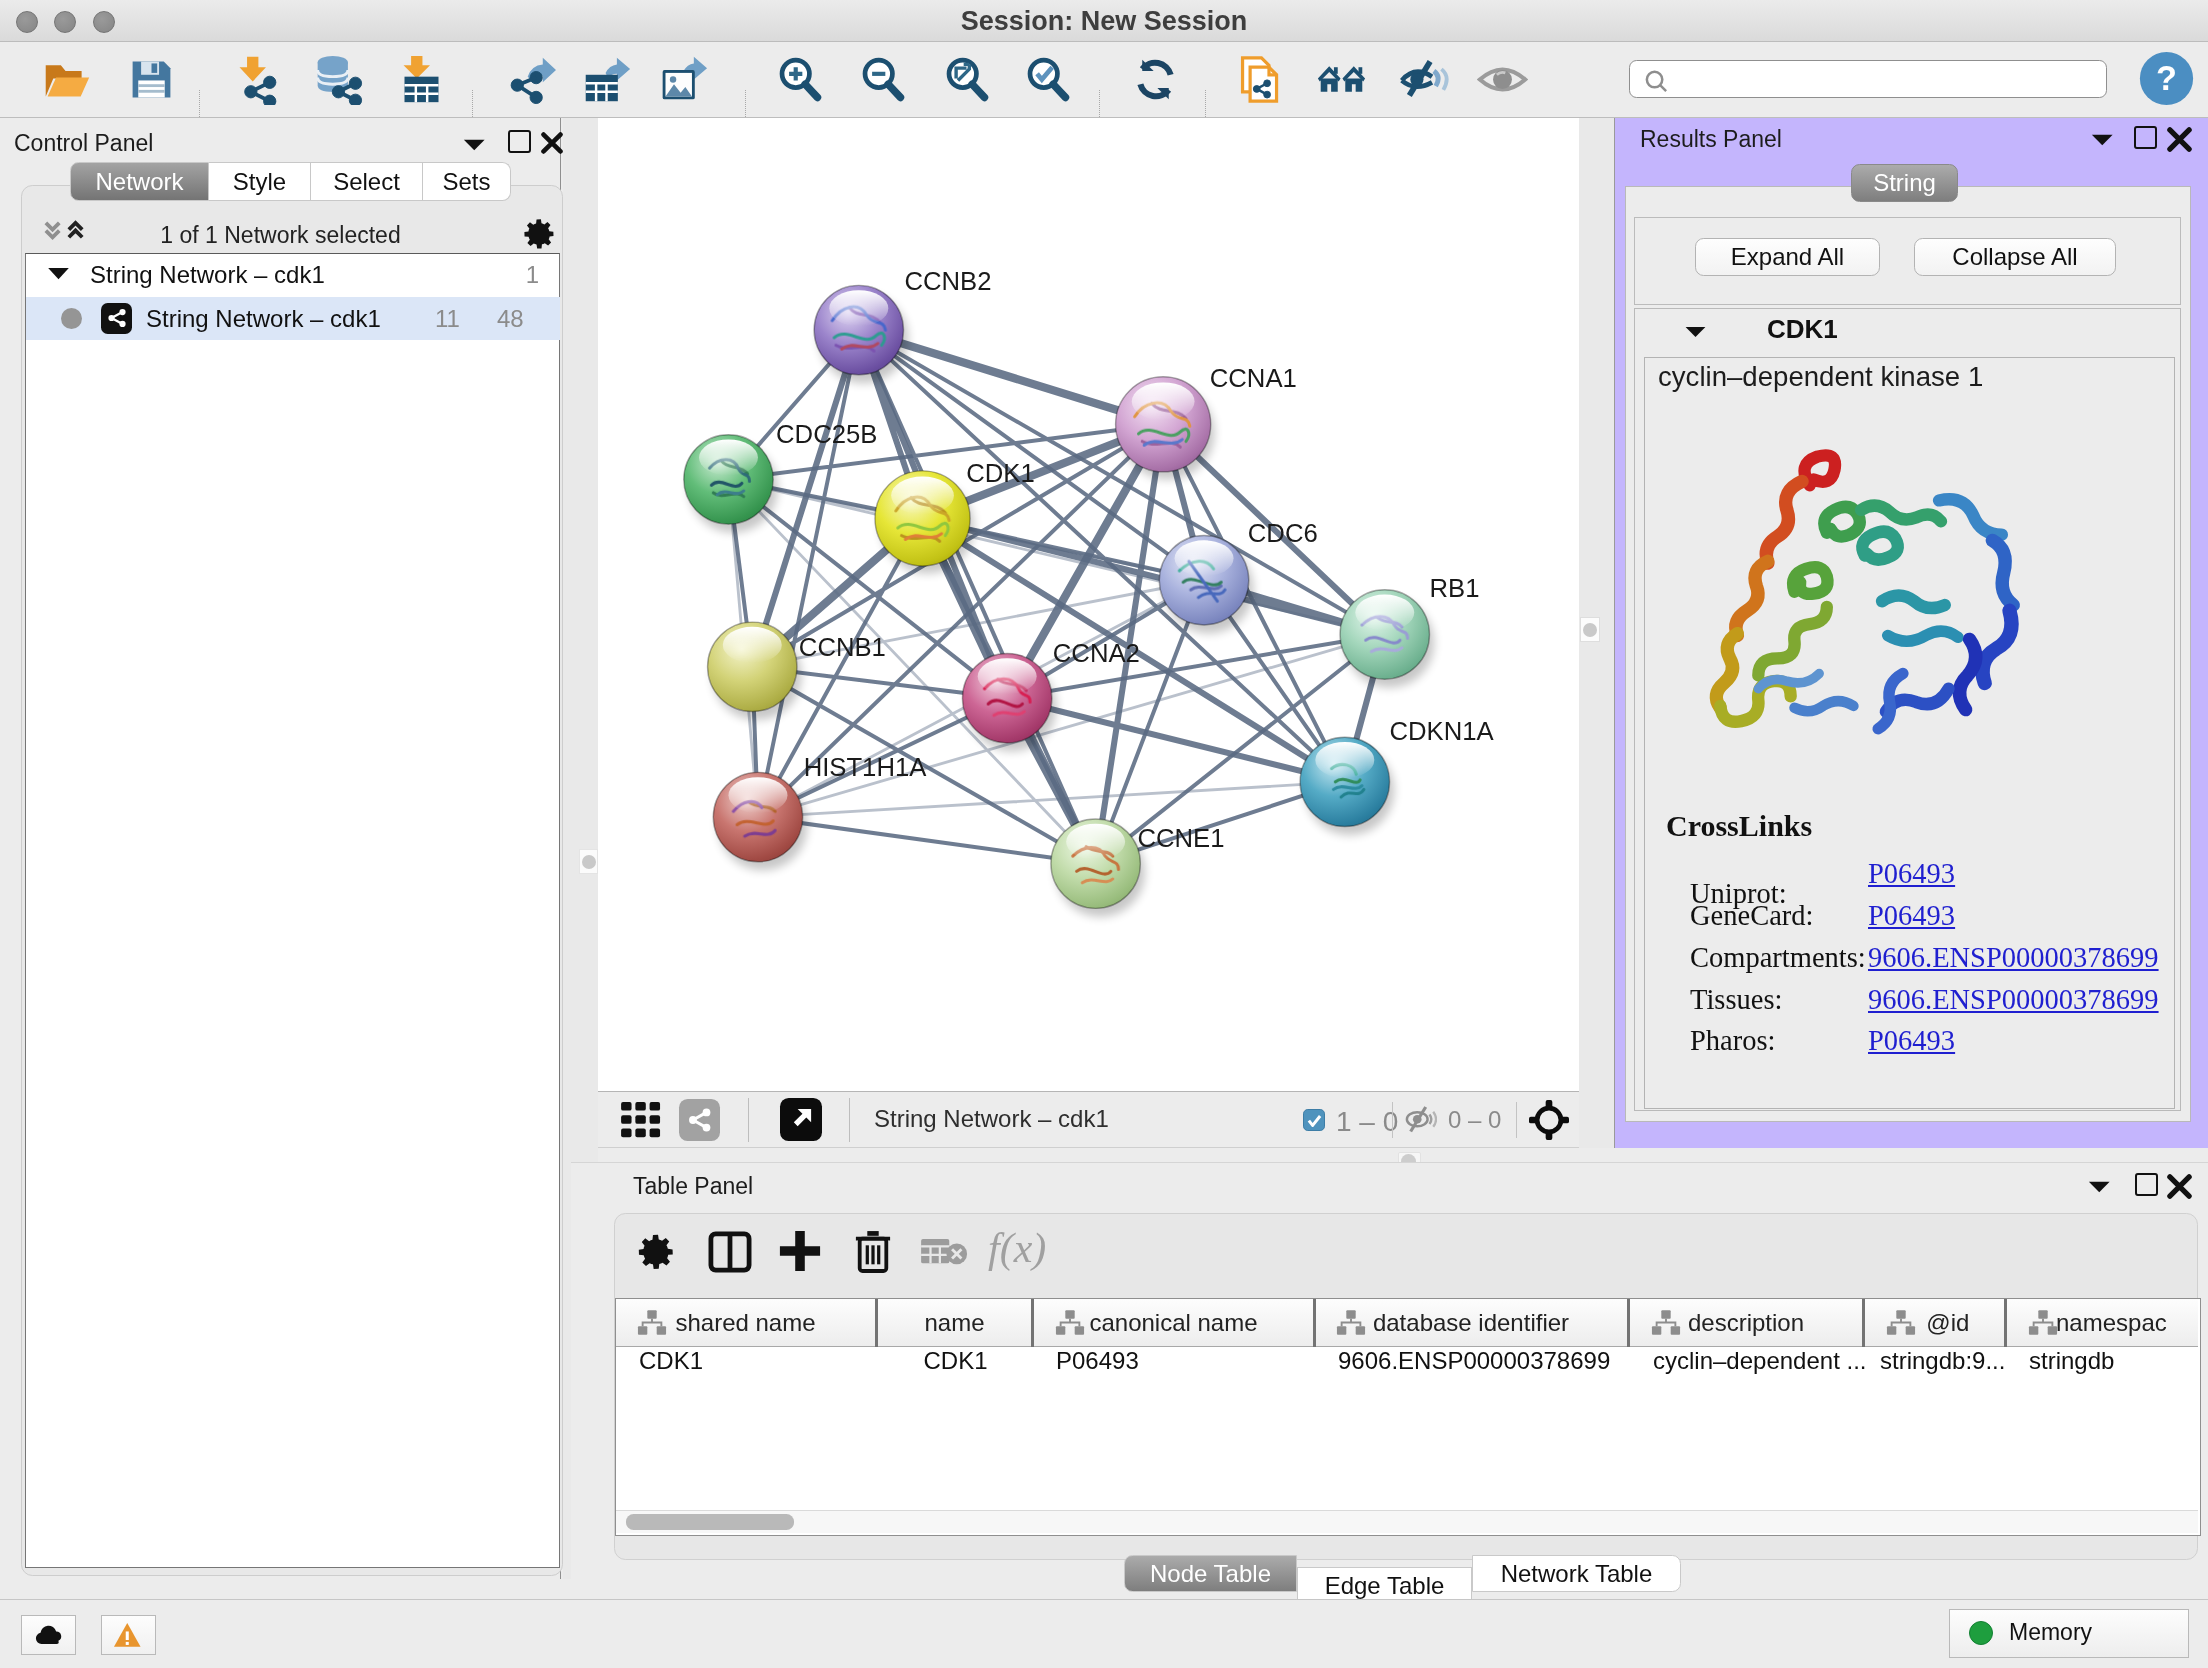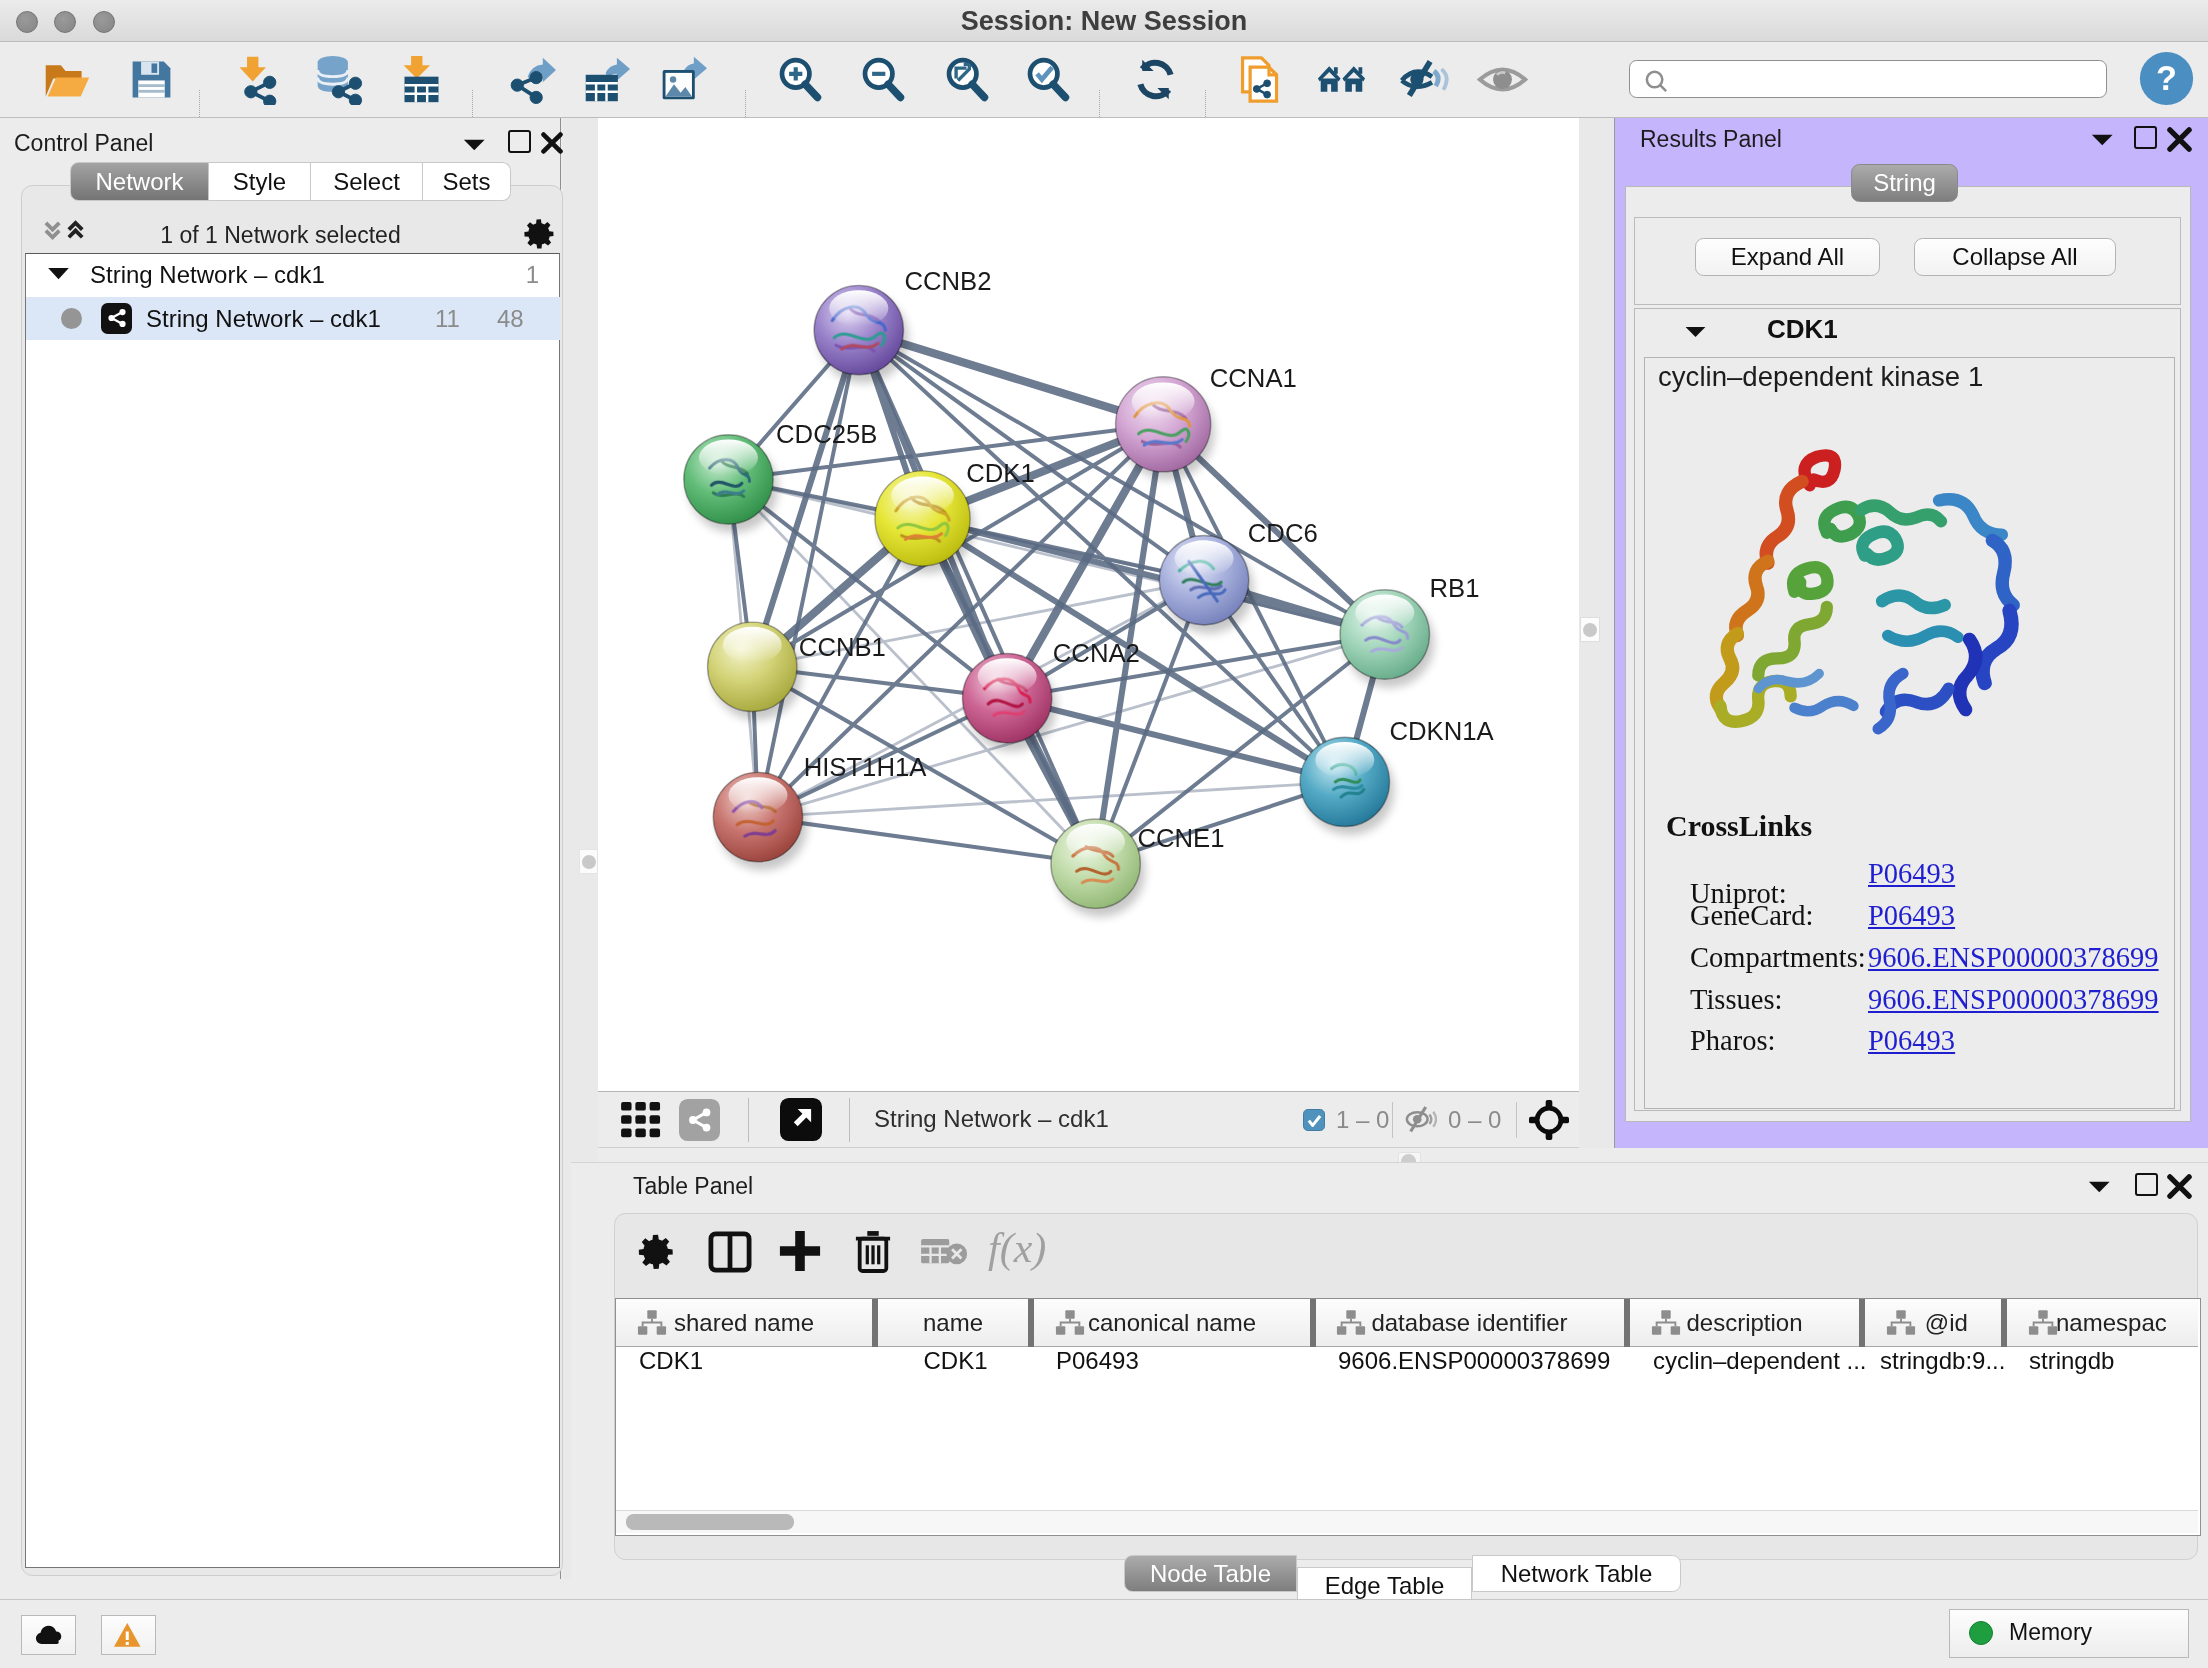--- a/index.html
+++ b/index.html
@@ -35,21 +35,21 @@
   border-top:1.9px solid #b5b5b5; border-bottom:1px solid #cfcfcf; }
 #rp-splitter { left:1579px; top:118px; width:35px; height:1030px; background:#e9e9e9; }
 
 #rp { left:1614px; top:118px; width:594px; height:1030px; background:#c4b5fd; border-left:1.9px solid #9a9a9a; }
 
 #tp { left:571px; top:1162px; width:1638px; height:437px; background:#ececec; border-top:1px solid #d5d5d5; }
 
 #statusbar { left:0; top:1599px; width:2208px; height:69px; background:#ececec; border-top:1.9px solid #c6c6c6; }
 .sq-btn { width:55px; height:40px; background:linear-gradient(#fdfdfd,#f0f0f0); border:1.9px solid #b9b9b9; }
 a.link { color:#1f1fd0; text-decoration:underline; }
-.hcell { position:absolute; top:0; height:48px; border-right:6px solid #737373; }
+.hcell { position:absolute; top:0; height:48px; border-right:3px solid #737373; }
 .hlab { position:absolute; width:100%; text-align:center; top:9.5px; font-size:24px; color:#222; }
 .dcell { position:absolute; top:48px; height:39px; font-size:24px; color:#111; }
 .btab { position:absolute; top:0; height:37px; line-height:36px; text-align:center; font-size:24px;
   background:#fff; border:1px solid #c9c9c9; color:#111; }
 </style>
 </head>
 <body>
 
 <div id="titlebar" class="abs">
   <div class="tl abs" style="left:16px;"></div>
@@ -520,21 +520,21 @@
       <path d="M9,3 h14 v14 l-5,-5 -9,9 -4,-4 9,-9 z" fill="#fff"></path>
     </svg>
   </div>
   <div class="abs" style="left:251px;top:5.7px;width:1px;height:44px;background:#bdbdbd;"></div>
   <div class="abs" style="left:276px;top:13.3px;font-size:24px;color:#2e2e2e;">String Network – cdk1</div>
   <div class="abs" style="left:705px;top:17px;width:22px;height:22px;background:#4f93bd;border:1px solid #3d7da6;border-radius:4.8px;">
     <svg style="position:absolute;left:2.9px;top:3.8px;" width="15" height="13.3" viewBox="0 0 16 14">
         <path d="M2,7 l4,5 l8,-10" stroke="#fff" stroke-width="3.2" fill="none"></path>
       </svg>
   </div>
-  <div class="abs" style="left:738px;top:14.3px;font-size:24px;color:#8a8a8a;">1 – 0</div>
+  <div class="abs" style="left:738px;top:14.3px;font-size:28px;color:#8a8a8a;">1 – 0</div>
   <div class="abs" style="left:794px;top:9.5px;width:1px;height:36px;background:#c3c3c3;"></div>
   <svg class="abs" style="left:807px;top:13.3px;" width="32" height="28.5" viewBox="0 0 34 30">
     <ellipse cx="13" cy="15" rx="11" ry="7.5" fill="none" stroke="#8e8e8e" stroke-width="2.6"></ellipse>
     <circle cx="13" cy="15" r="4.6" fill="#8e8e8e"></circle>
     <path d="M22,2 L6,28" stroke="#8e8e8e" stroke-width="3.4"></path>
     <path d="M26,10 q4,5 0,10" fill="none" stroke="#9e9e9e" stroke-width="2.6"></path>
     <path d="M30,7 q6,8 0,16" fill="none" stroke="#b5b5b5" stroke-width="2.4"></path>
   </svg>
   <div class="abs" style="left:850px;top:14.3px;font-size:24px;color:#8a8a8a;">0 – 0</div>
   <div class="abs" style="left:918px;top:9.5px;width:1px;height:36px;background:#c3c3c3;"></div>

